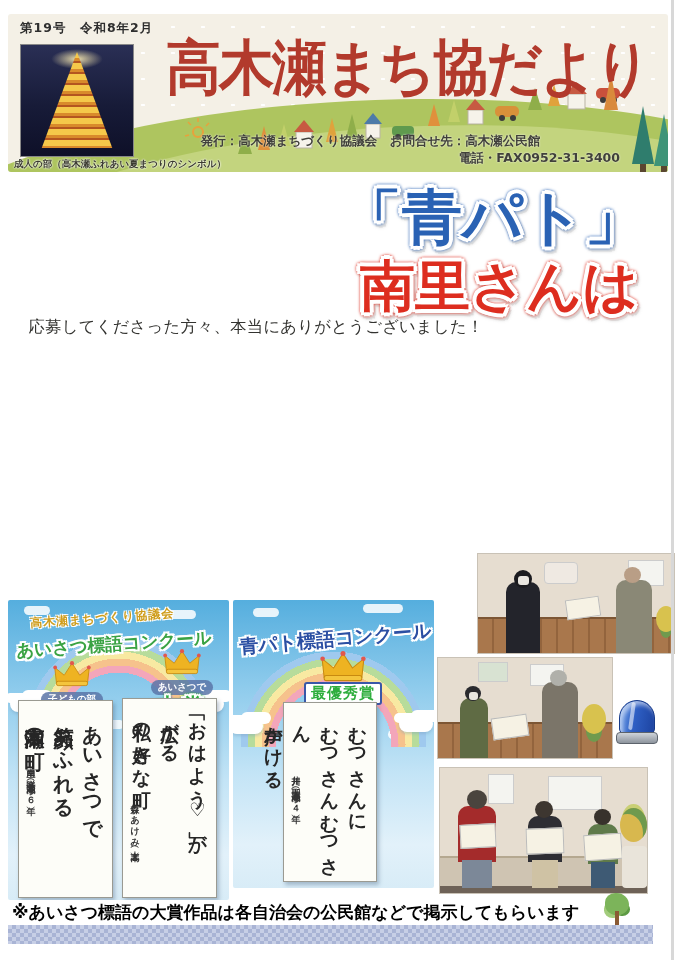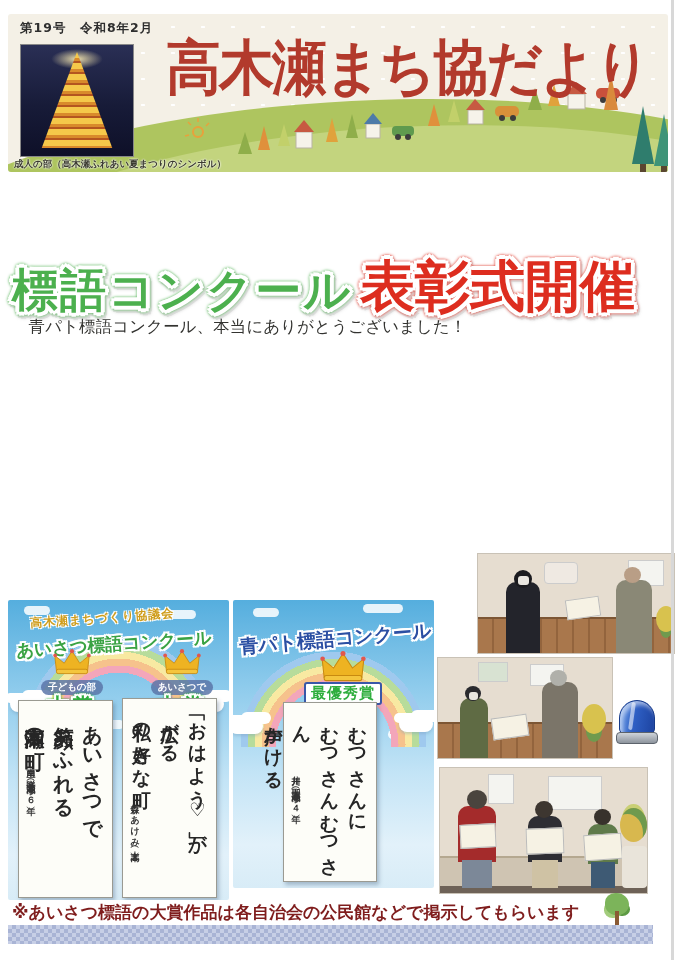--- a/index.html
+++ b/index.html
@@ -133,21 +133,21 @@
   .prize {
     font-size:21px; font-weight:800; color:#2fae3e; line-height:22px; letter-spacing:4px;
     text-shadow:-2px -2px 0 #fff,2px -2px 0 #fff,-2px 2px 0 #fff,2px 2px 0 #fff,0 -2px 0 #fff,0 2px 0 #fff,-2px 0 0 #fff,2px 0 0 #fff;
     filter:drop-shadow(0 0 1px #2fae3e);
   }
   .prize-top {
     display:inline-block; background:#fff; border:2px solid #3a57a8; border-radius:3px;
     font-size:15px; font-weight:800; color:#2fae3e; padding:0 5px; letter-spacing:1px;
     text-shadow:-1px -1px 0 #fff,1px 1px 0 #fff; white-space:nowrap;
   }
-  .cl-child { left:18px;  top:48px; width:92px; }
+  .cl-child { left:18px;  top:60px; width:92px; }
   .cl-adult { left:128px; top:48px; width:92px; }
   .cl-best  { left:60px;  top:50px; width:100px; }
 
   .certificate {
     position:absolute; background:#fdfdf8; border:1px solid #9a9a92;
     box-shadow:2px 3px 4px rgba(60,90,120,.35);
   }
   .cert-1 { left:10px;  top:100px; width:95px;  height:198px; }
   .cert-2 { left:114px; top:98px;  width:95px;  height:200px; }
   .cert-3 { left:50px;  top:102px; width:94px;  height:180px; }
@@ -187,21 +187,21 @@
     box-shadow:inset 3px 4px 4px rgba(255,255,255,.55);
     border:1.5px solid #163a8a;
   }
   .beacon-stripe { position:absolute; left:14px; top:4px; width:4px; height:28px; background:rgba(255,255,255,.55); border-radius:2px; transform:rotate(8deg); }
   .beacon-base {
     position:absolute; left:0; top:34px; width:42px; height:12px;
     background:linear-gradient(#cfd4da,#8d949d); border-radius:4px; border:1.5px solid #5c636c;
   }
 
   
-  .footer-note { position:absolute; left:12px; top:901px; font-size:17px; font-weight:bold; color:#7f1d1d; }
+  .footer-note { position:absolute; left:12px; top:901px; font-size:17px; font-weight:bold; color:#000000; }
   .tree-icon { position:absolute; left:604px; top:893px; width:26px; height:35px; }
   .tree-top { position:absolute; left:1px; top:0; width:24px; height:22px; background:#7cb45a; border-radius:45% 55% 50% 50%;
     box-shadow:-4px 6px 0 -3px #a3cc7c, 5px 5px 0 -4px #5d9a44; }
   .tree-trunk { position:absolute; left:11px; top:18px; width:4px; height:16px; background:#8a5a34; }
   .footer-strip {
     position:absolute; left:8px; top:925px; width:645px; height:19px;
     background:repeating-conic-gradient(#a9b4d5 0% 25%, #c7cfe6 0% 50%) 0 0 / 8px 8px;
   }
 </style>
 </head>
@@ -264,29 +264,33 @@
 
     <div class="issue-info">第19号　令和8年2月</div>
     <div class="masthead-title">高木瀬まち協だより</div>
 
     <div class="lantern-photo">
       <div class="lantern-glow"></div>
       <div class="lantern-tower"></div>
     </div>
     <div class="photo-caption">成人の部（高木瀬ふれあい夏まつりのシンボル）</div>
 
+    <div class="publisher">
+      <div>発行：高木瀬まちづくり協議会　お問合せ先：高木瀬公民館</div>
+      <div class="pub2">電話・FAX0952-31-3400</div>
+    </div>
   </div>
 
   <div class="headline">
-    <span class="bubble hl3" style="--c: #4cb04e;">標語コンクール</span>
-    <span class="bubble hl4" style="--c: #dd2d1f;">表彰式開催</span>
+    <span class="bubble hl2" style="--c: #2a62b4;">「青パト」</span>
+    <span class="bubble hl4" style="--c: #dd2d1f;">南里さんは</span>
   </div>
 
   <div class="article">
-    <p>　青パト標語コンクール、本当にありがとうございました！</p>
+    <p>　応募してくださった方々、本当にありがとうございました！</p>
   </div>
 
   <div class="panel panel-left">
     <div class="sky-puff" style="left:16px; top:6px;"></div>
     <div class="sky-puff" style="left:150px; top:10px; width:38px;"></div>
     <div class="sky-puff" style="left:90px; top:120px;"></div>
     <div class="rainbow-clip rb-l">
         <div class="rainbow-ring"></div>
       </div>
     <div class="cloud" style="left:2px; top:96px;"></div>

